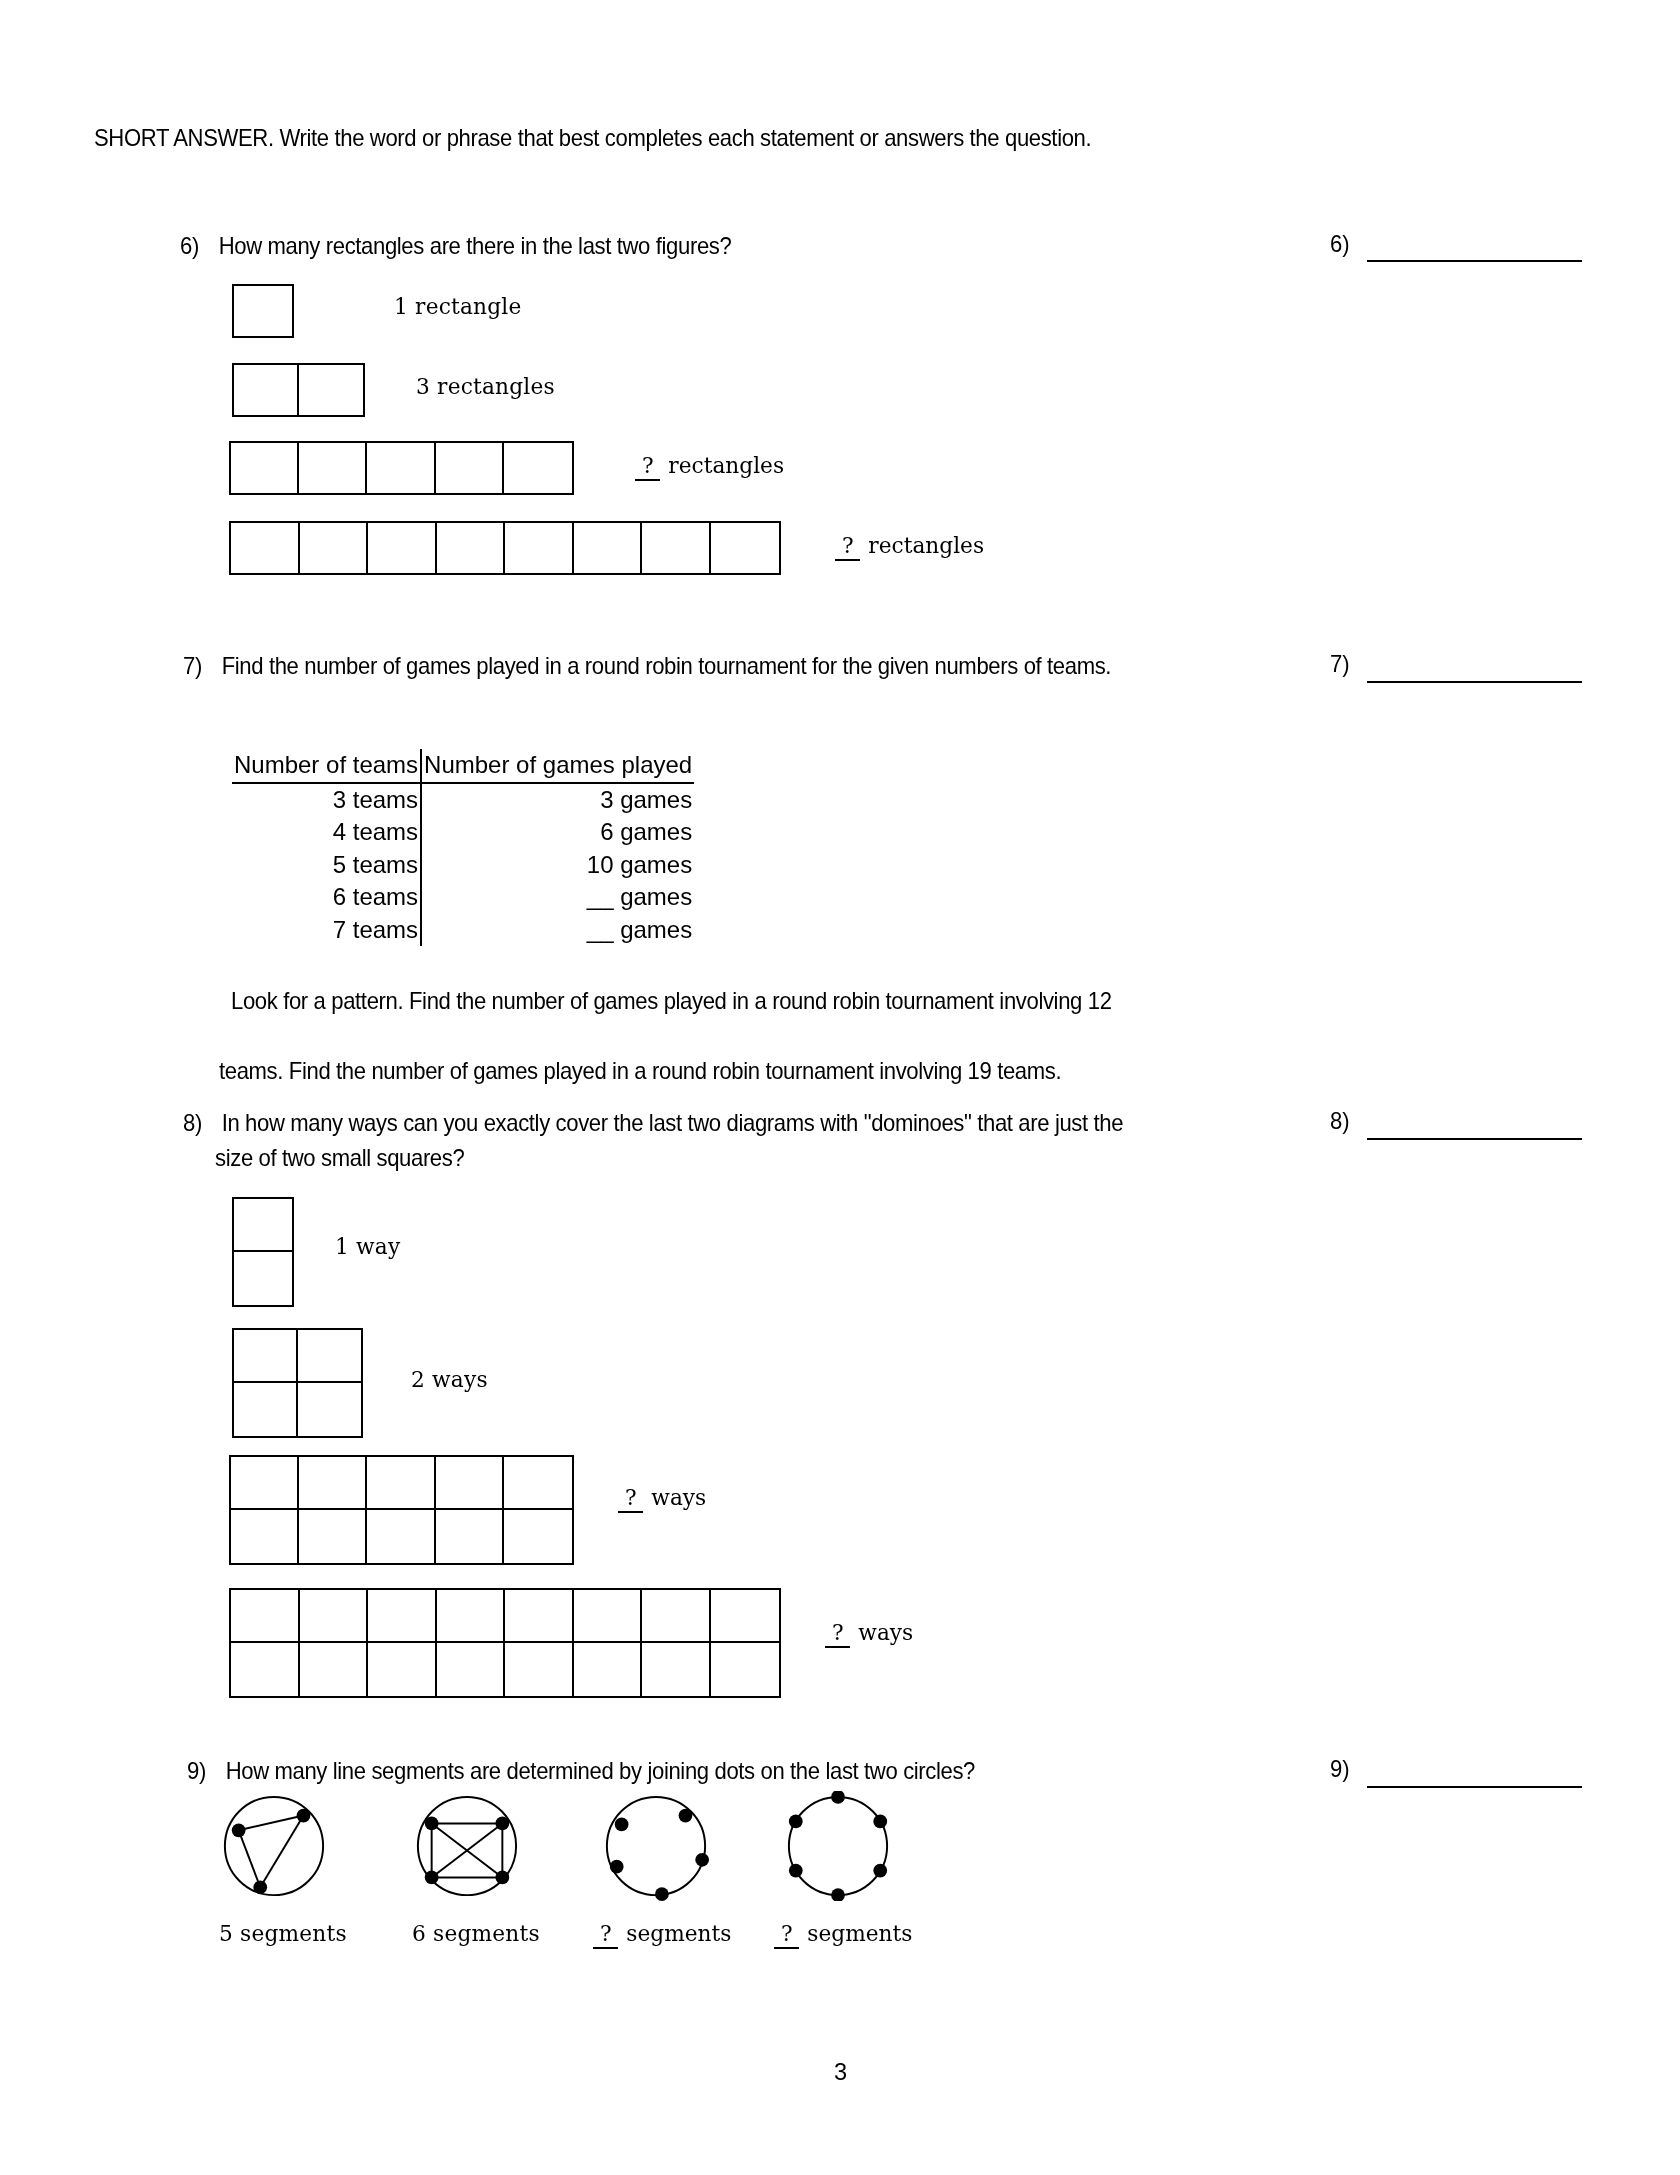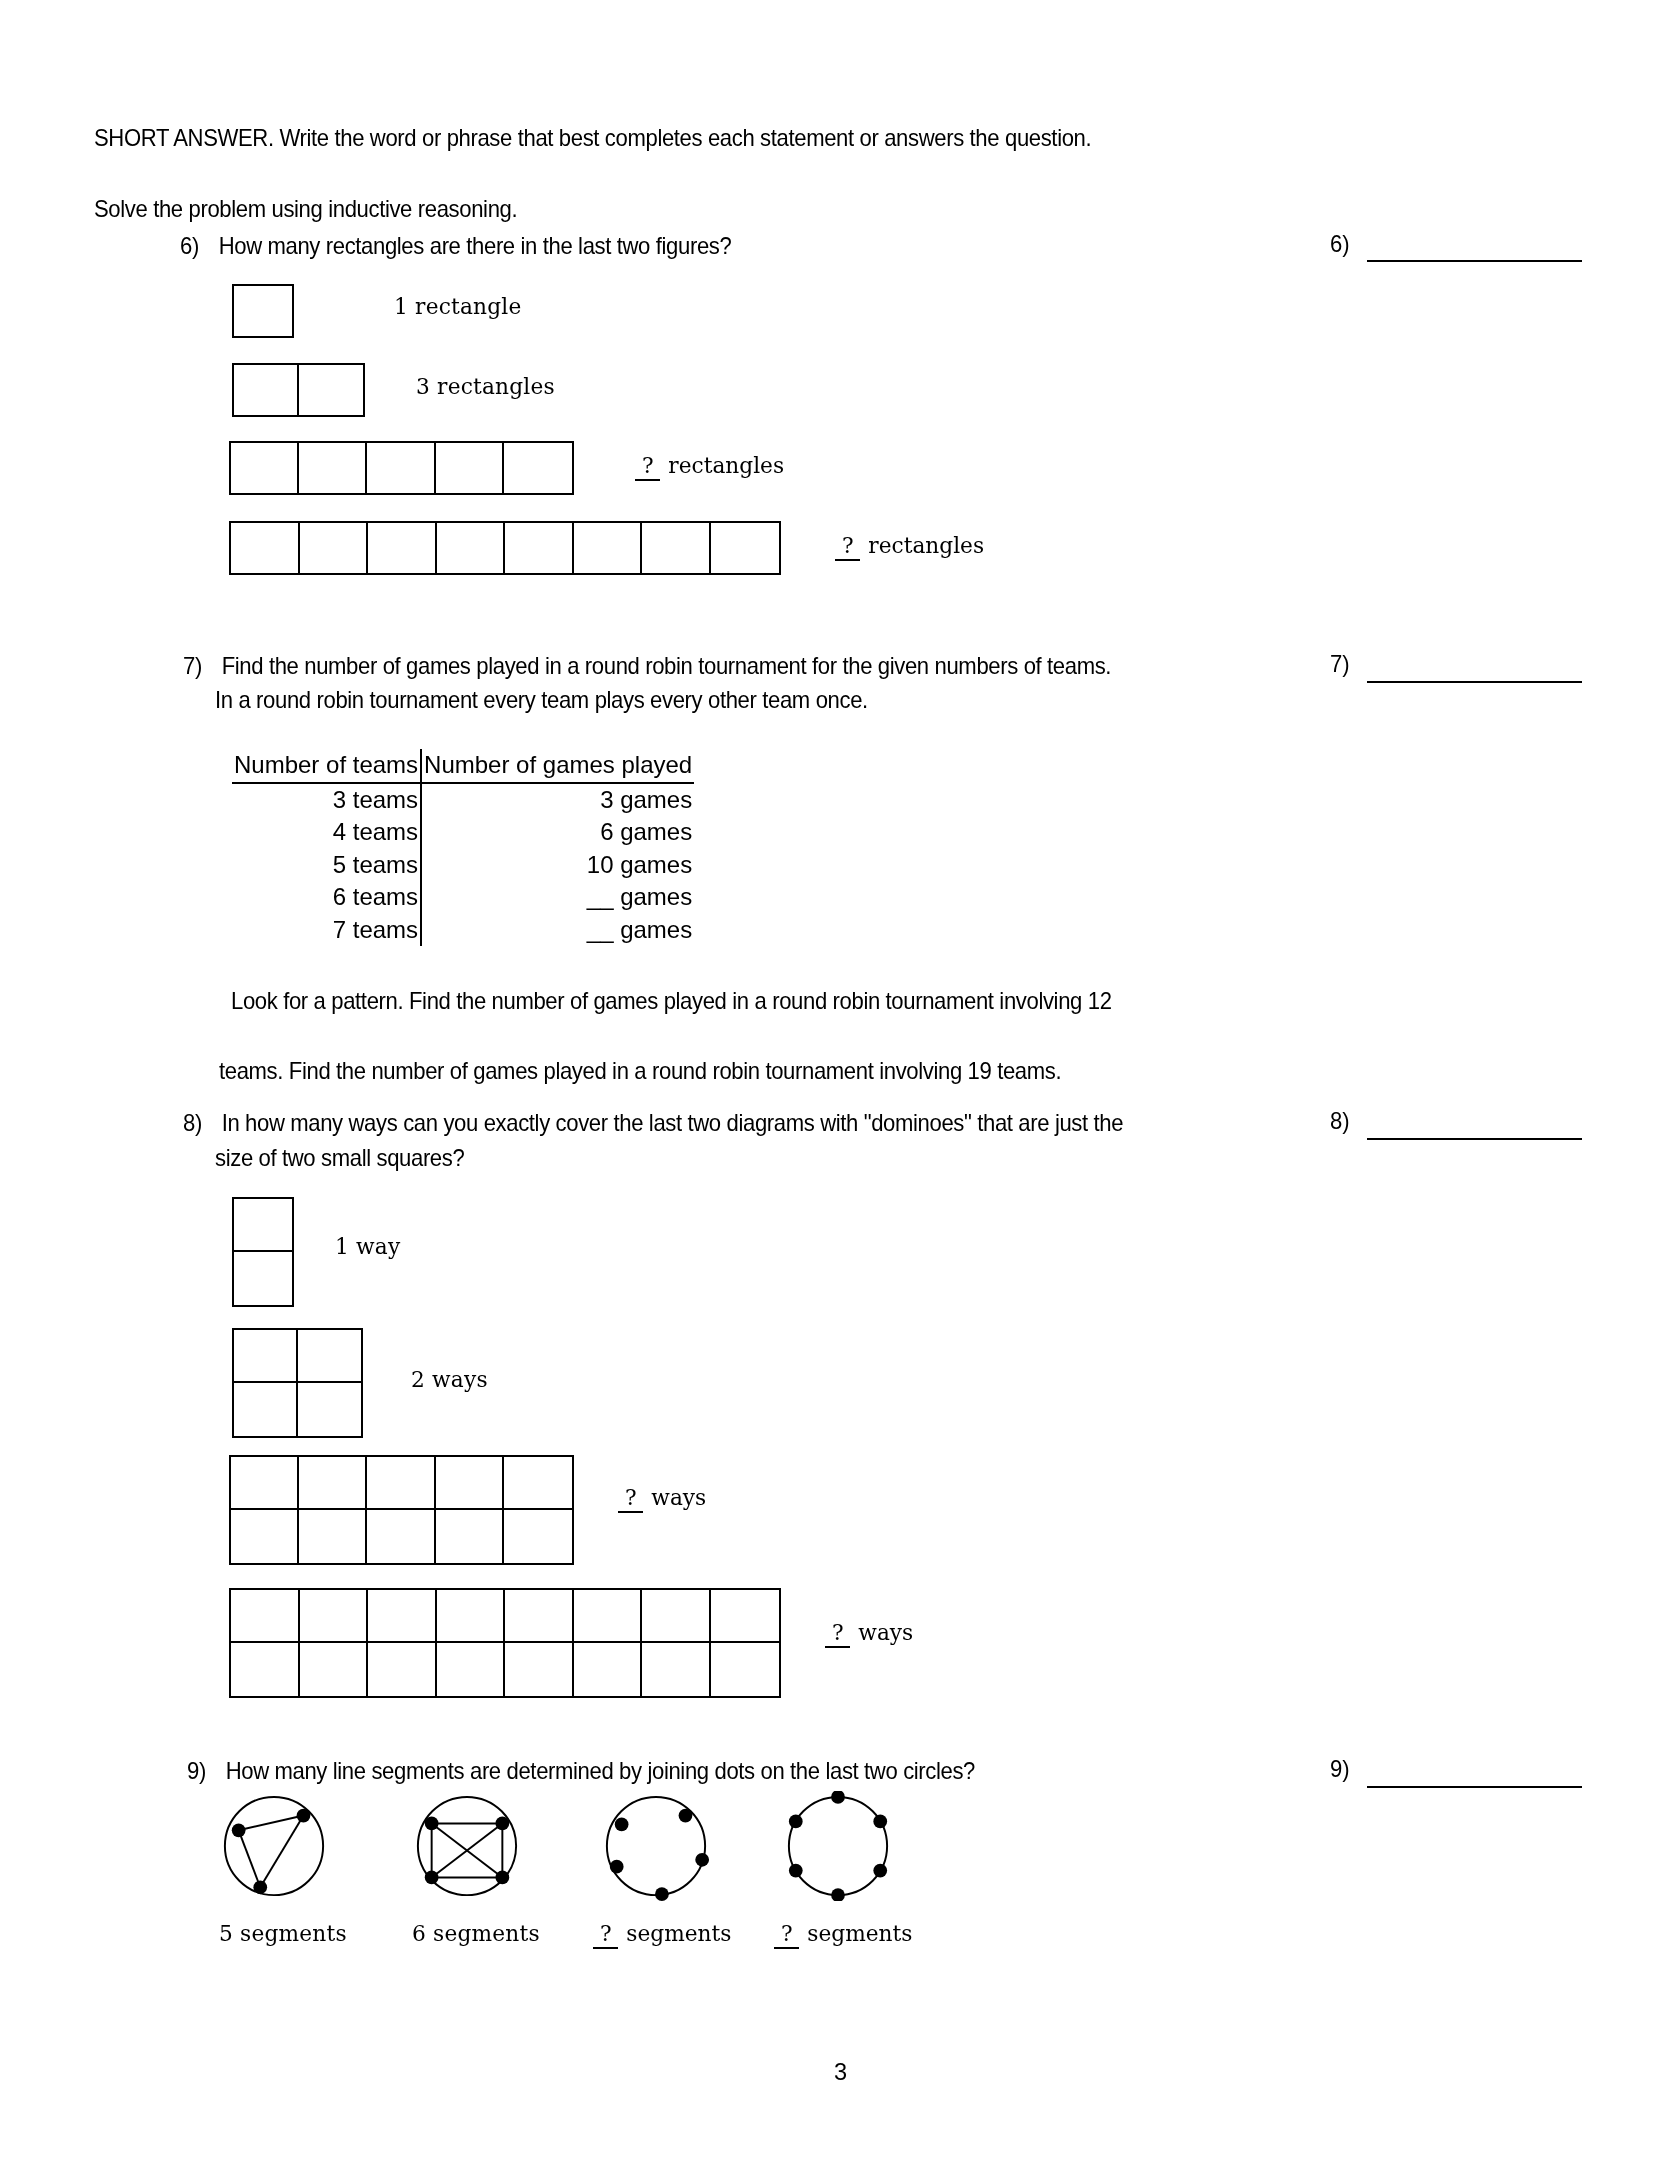--- a/index.html
+++ b/index.html
@@ -105,23 +105,20 @@
 </style>
 </head>
 <body>
 
 <div class="page">
 
   <div class="clip" style="left:94px; top:122px; width:1281px;">
     <div class="sans">SHORT ANSWER.  Write the word or phrase that best completes each statement or answers the question.</div>
   </div>
 
-  <div class="clip" style="left:94px; top:193px; width:1281px;">
-    <div class="sans">Solve the problem using inductive reasoning.</div>
-  </div>
 
   <div class="clip" style="left:180px; top:230px; width:1118px;">
     <div class="sans">
       <span>6)</span>
       <span style="display:inline-block;width:8.9px"></span>
       <span>How many rectangles are there in the last two figures?</span>
     </div>
   </div>
 
   <div class="ans-num" style="left:1330px; top:230px;">6)</div>
@@ -162,23 +159,20 @@
   <div class="qblank" style="left:835px; top:533px;">
     <span class="mark">?</span><span class="tail">rectangles</span>
   </div>
 
   <div class="clip" style="left:183px; top:650px; width:1141px;">
     <div class="sans">
       <span>7)</span>
       <span style="display:inline-block;width:8.9px"></span>
       <span>Find the number of games played in a round robin tournament for the given numbers of teams.</span>
     </div>
-  </div>
-  <div class="clip" style="left:215px; top:684px; width:1109px;">
-    <div class="sans">In a round robin tournament every team plays every other team once.</div>
   </div>
 
   <div class="ans-num" style="left:1330px; top:650px;">7)</div>
   <div class="ans-line" style="left:1367px; top:681px; width:215px;"></div>
 
   <div class="tbl" style="left:232px; top:749px;">
     <table>
       <thead>
         <tr>
           <th class="vline">Number of teams</th>

